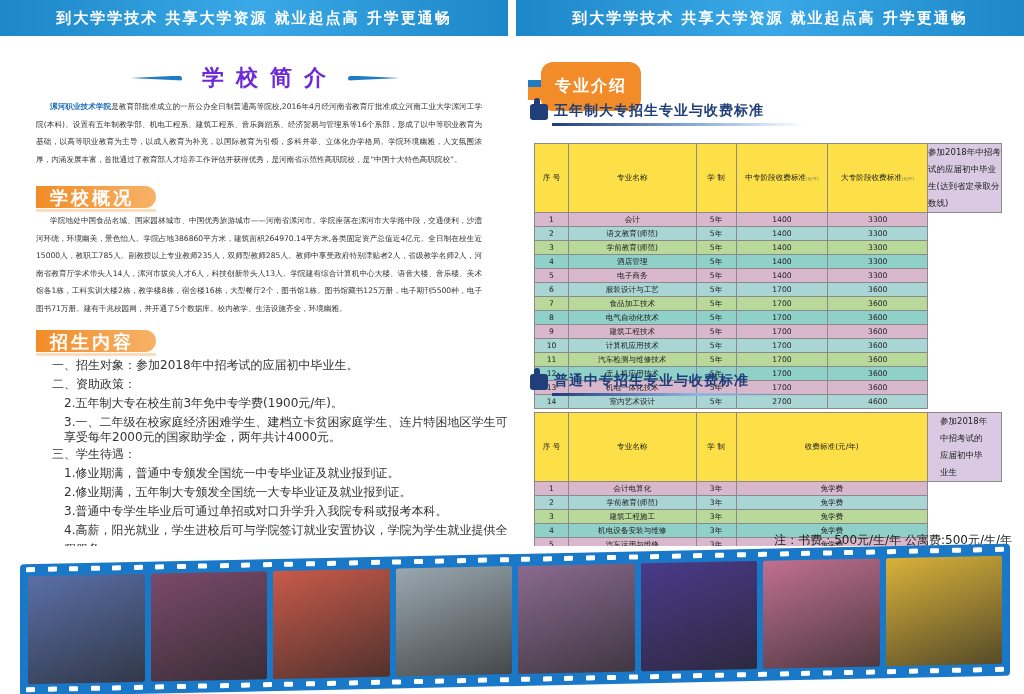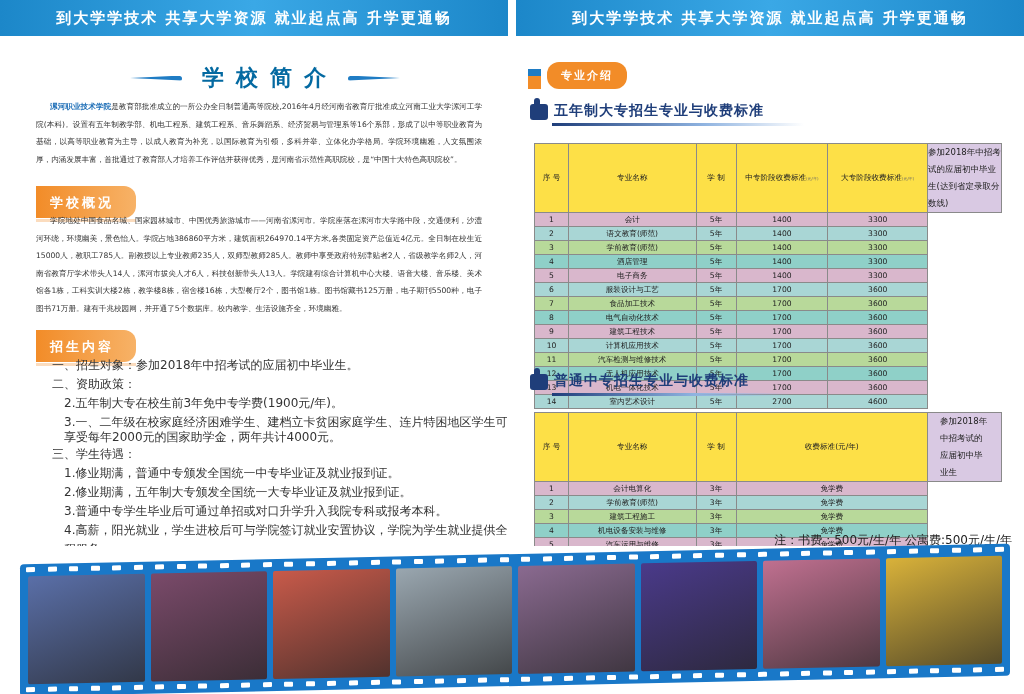--- a/index.html
+++ b/index.html
@@ -7,31 +7,31 @@
 .topbar{position:absolute;top:0;height:36px;background:linear-gradient(90deg,#1c87c9,#3aa8e6,#1c87c9);color:#fff;font-family:"DejaVu Serif",serif;font-weight:bold;font-size:15px;letter-spacing:2px;display:flex;align-items:center;justify-content:center}
 .topbar.left{left:0;width:508px}
 .topbar.right{left:516px;width:508px}
 .page{position:absolute;top:36px;height:510px}
 .page.left{left:0;width:512px}
 .page.right{left:516px;width:508px}
 .title-bar{position:absolute;left:130px;top:28px;width:270px;height:28px;display:flex;align-items:center;justify-content:center}
 .title-bar .line{flex:1;height:5px;background:#1f7cc4;border-radius:3px;position:relative}
 .title-bar .line.l{clip-path:polygon(0 50%,100% 0,100% 100%)}
 .title-bar .line.r{clip-path:polygon(0 0,100% 50%,0 100%)}
-.title-bar .txt{font-family:"DejaVu Serif",serif;font-weight:bold;font-size:22px;color:#0369a1;letter-spacing:12px;padding:0 10px 0 20px}
+.title-bar .txt{font-family:"DejaVu Serif",serif;font-weight:bold;font-size:22px;color:#6d28d9;letter-spacing:12px;padding:0 10px 0 20px}
 .para{position:absolute;left:36px;width:446px;font-size:7.6px;line-height:17.5px;color:#333;text-indent:14px;text-align:justify}
 .para .hl{color:#1f6fb7;font-weight:bold}
-.sec-tag{position:absolute;left:36px;height:32px;background:linear-gradient(90deg,#f28c28,#f7b267);color:#fff;font-weight:bold;font-size:13px;letter-spacing:3px;padding:2px 22px 0 14px;border-radius:0 12px 12px 0;display:flex;align-items:center}
+.sec-tag{position:absolute;left:36px;height:22px;background:linear-gradient(90deg,#f28c28,#f7b267);color:#fff;font-weight:bold;font-size:18px;letter-spacing:3px;padding:2px 22px 0 14px;border-radius:0 12px 12px 0;display:flex;align-items:center}
 .sec-tag::after{content:"";position:absolute;left:0;bottom:-4px;width:100%;height:3px;background:#f28c28;opacity:.3}
 .list{position:absolute;left:52px;width:460px;font-size:12px;line-height:19px;color:#333}
 .list .ind{padding-left:12px}
 .pro-head{position:absolute;left:12px;top:26px;display:flex;align-items:center}
 .pro-head .sq{width:13px;height:13px;background:#1f7cc4;margin-right:2px;display:inline-block}
 .pro-head .sq2{width:13px;height:13px;background:#f28c28;display:inline-block;margin-top:14px;margin-left:-15px}
-.pro-head .pill{margin-left:6px;background:#f28c28;color:#fff;font-weight:bold;font-size:11px;letter-spacing:2px;padding:6px 14px;border-radius:12px}
+.pro-head .pill{background:#f28c28;color:#fff;font-weight:bold;font-size:16px;letter-spacing:2px;padding:14px 14px;border-radius:12px}
 .tbl-title{position:absolute;display:flex;align-items:flex-end;font-family:"DejaVu Serif",serif;font-weight:bold;color:#1f3e7a;font-size:14px;letter-spacing:1px}
 .tbl-title .thumb{width:18px;height:16px;background:#1f3e7a;border-radius:3px;margin-right:6px;position:relative}
 .tbl-title .thumb::before{content:"";position:absolute;left:4px;top:-6px;width:6px;height:8px;background:#1f3e7a;border-radius:3px 3px 0 0}
 .tbl-title .uline{position:absolute;left:22px;right:-40px;bottom:-6px;height:3px;background:linear-gradient(90deg,#1f3e7a,#8fb3e0 60%,transparent)}
 table{position:absolute;border-collapse:collapse;font-size:7.6px;color:#222}
 td,th{border:1px solid #8a8a8a;text-align:center;height:14px;font-weight:normal}
 th{background:#fde047}
 th small{font-size:4px;color:#666}
 .r1{background:#d9b7cc}.r2{background:#a9d6d5}.r3{background:#b8d99a}.r4{background:#8fd0c8}
 .fee-note{position:absolute;right:12px;top:496px;font-size:12px;color:#222}

